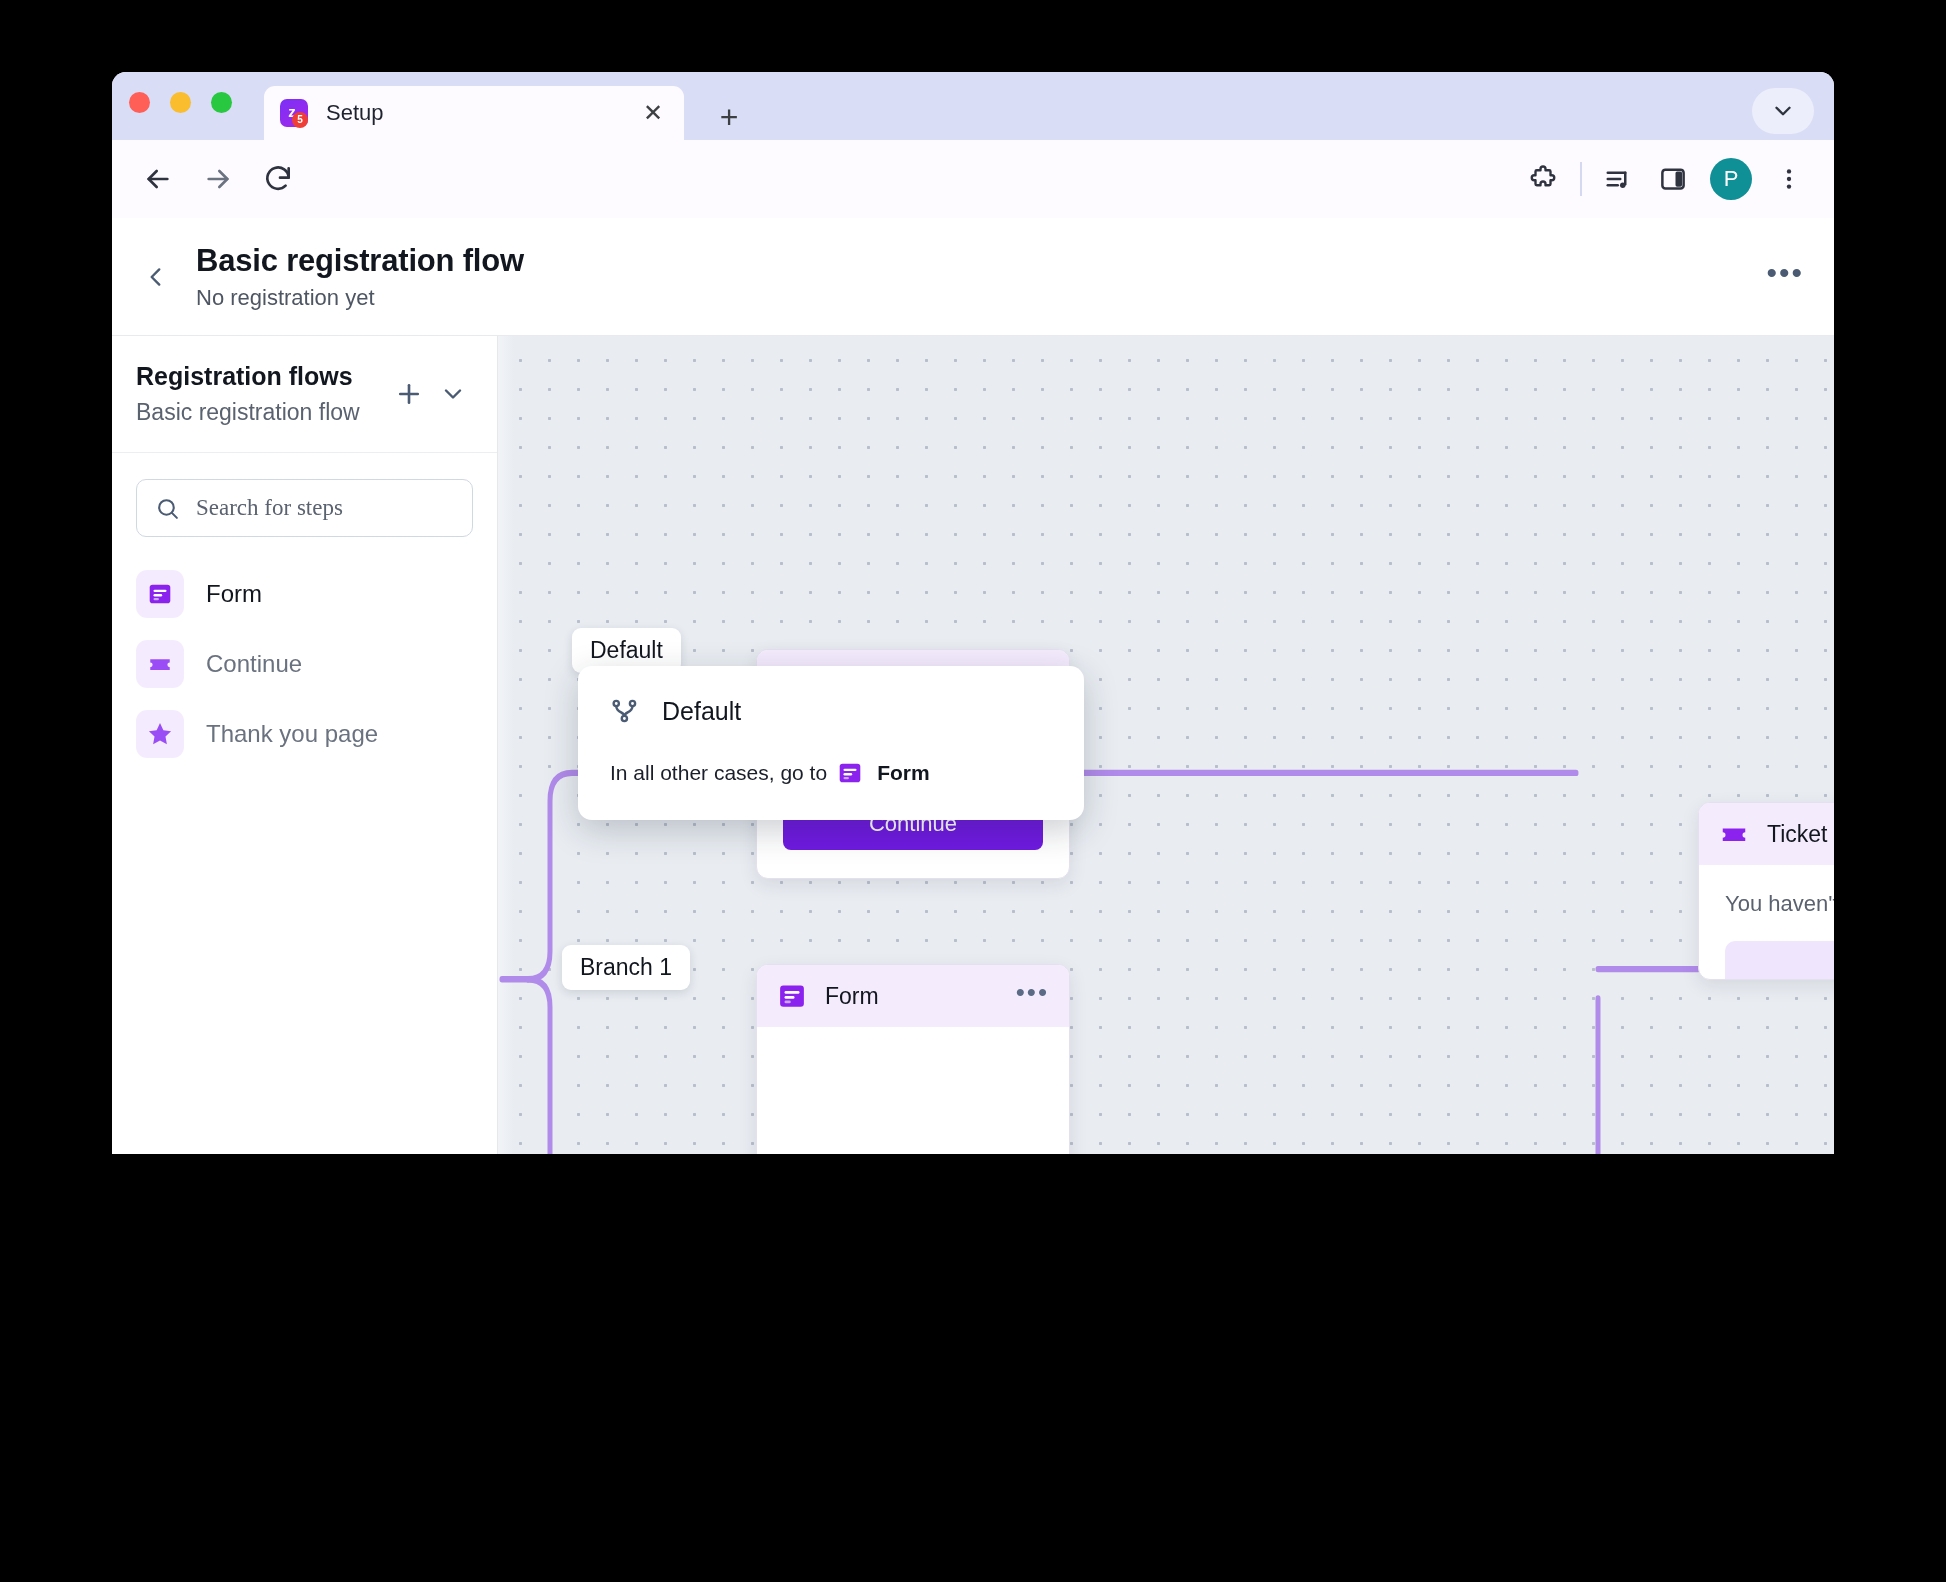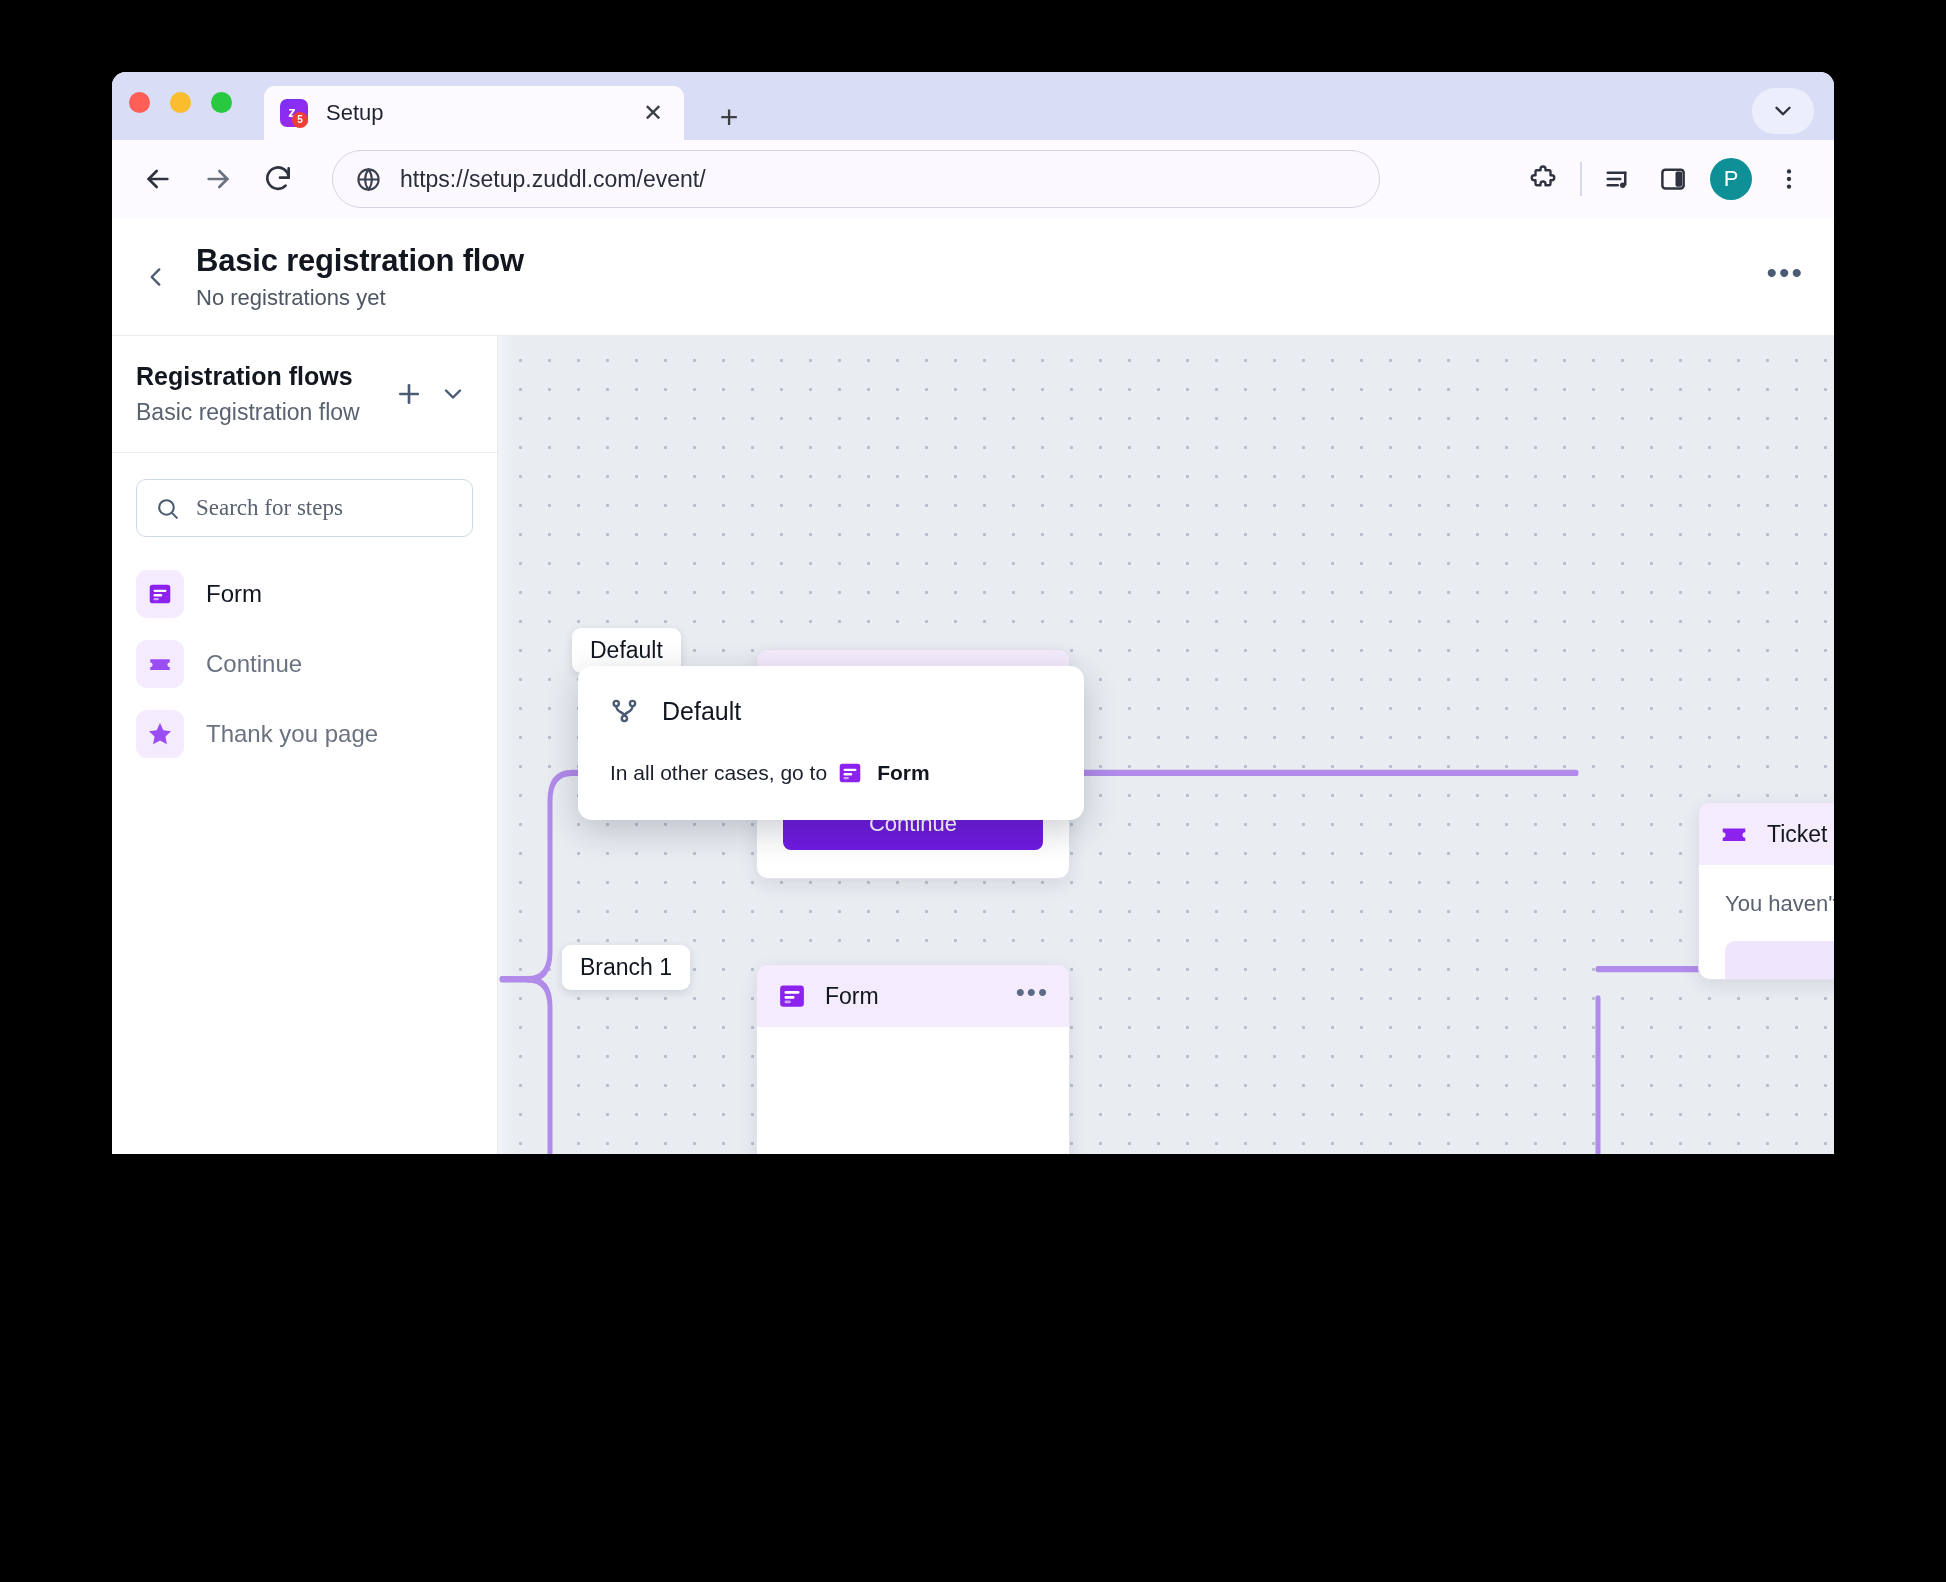--- a/index.html
+++ b/index.html
@@ -331,29 +331,20 @@
           <polyline points="13 6 19 12 13 18"></polyline>
       </svg>
     </div>
     <div class="navbtn">
       <svg width="32" height="32" viewBox="0 0 24 24" fill="none" stroke="#2f333f" stroke-width="2" stroke-linecap="round" stroke-linejoin="round">
         <path d="M20 11a8 8 0 1 0-2.3 6"></path>
           <polyline points="20 4 20 11 13.5 11"></polyline>
       </svg>
     </div>
 
-    <div class="omnibox">
-      <span class="globe">
-        <svg width="27" height="27" viewBox="0 0 24 24" fill="none" stroke="#3c4150" stroke-width="1.8">
-          <circle cx="12" cy="12" r="9"></circle>
-          <path d="M3 12h18M12 3a15 15 0 0 1 0 18a15 15 0 0 1 0-18z"></path>
-        </svg>
-      </span>
-      <span class="url">https://setup.zuddl.com/event/</span>
-    </div>
 
     <div class="tb-icons">
       <div class="tb-ico">
         <svg width="30" height="30" viewBox="0 0 24 24" fill="none" stroke="#2f333f" stroke-width="1.9" stroke-linejoin="round">
           <path d="M10 4a2 2 0 1 1 4 0v1h3a1 1 0 0 1 1 1v3h1a2 2 0 1 1 0 4h-1v3a1 1 0 0 1-1 1h-3v-1a2 2 0 1 0-4 0v1H7a1 1 0 0 1-1-1v-3H5a2 2 0 1 1 0-4h1V6a1 1 0 0 1 1-1h3V4z"></path>
         </svg>
       </div>
       <div class="tb-sep"></div>
       <div class="tb-ico">
         <svg width="30" height="30" viewBox="0 0 24 24" fill="none" stroke="#2f333f" stroke-width="2" stroke-linecap="round">
@@ -382,21 +373,21 @@
   </div>
 
   <div class="app-header">
     <div class="back-chevron">
       <svg width="26" height="26" viewBox="0 0 24 24" fill="none" stroke="#4a5b73" stroke-width="2.2" stroke-linecap="round" stroke-linejoin="round">
         <polyline points="15 5 8 12 15 19"></polyline>
       </svg>
     </div>
     <div class="hdr-text">
       <div class="hdr-title">Basic registration flow</div>
-      <div class="hdr-sub">No registrations yet</div>
+      <div class="hdr-sub">No registration yet</div>
     </div>
     <div class="hdr-more">•••</div>
   </div>
 
   <div class="body-row">
 
     <div class="sidebar">
 
       <div class="flows-block">
         <div class="flows-txt">

